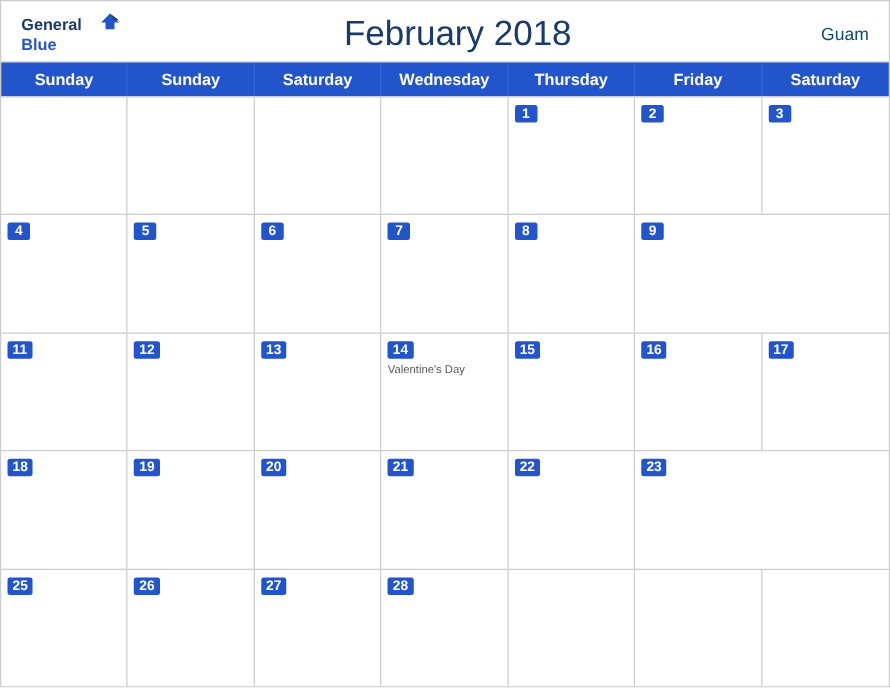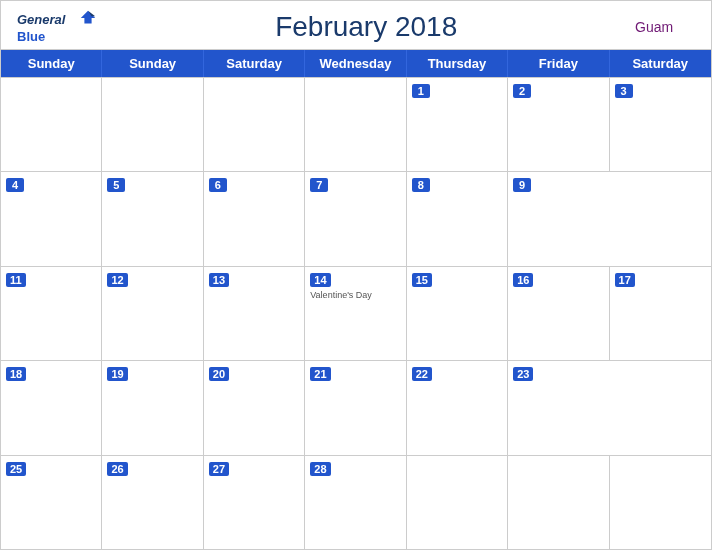--- a/index.html
+++ b/index.html
@@ -28,21 +28,20 @@
     }
     .logo-area {
       display: flex;
       flex-direction: column;
       align-items: flex-start;
     }
     .logo-text {
       display: flex;
       align-items: flex-end;
       gap: 12px;
-      font-style: italic;
     }
     .logo-general {
       font-size: 13px;
       color: #1a3a6b;
       font-weight: bold;
     }
     .logo-blue {
       font-size: 13px;
       color: #2255cc;
       font-weight: bold;
@@ -54,22 +53,22 @@
     }
     .calendar-title {
       font-size: 28px;
       font-weight: normal;
       color: #1a3a6b;
       text-align: center;
       flex: 1;
     }
     .region-label {
       font-size: 14px;
-      color: #701a75;
-      text-align: left;
+      color: #0c4a6e;
+      text-align: right;
       min-width: 60px;
     }
     .calendar-grid {
       flex: 1;
       display: flex;
       flex-direction: column;
       border-top: 1px solid #ccc;
     }
     .day-headers {
       display: grid;

